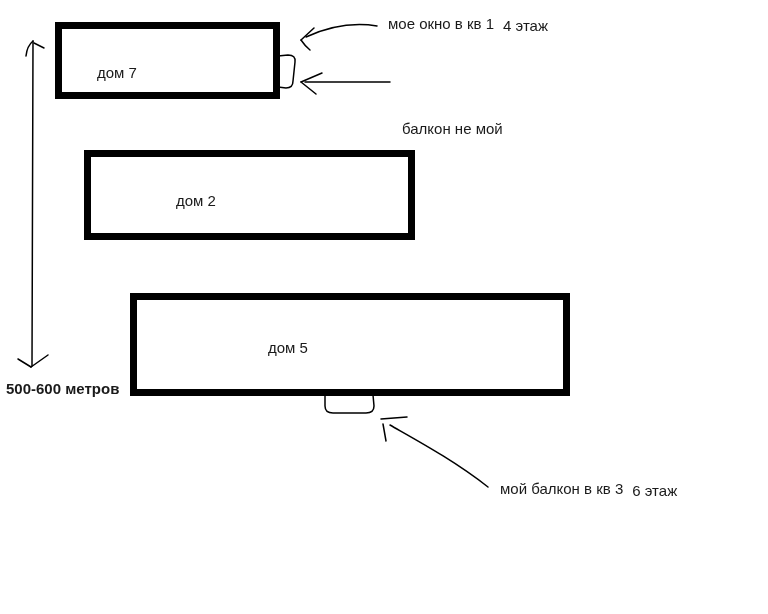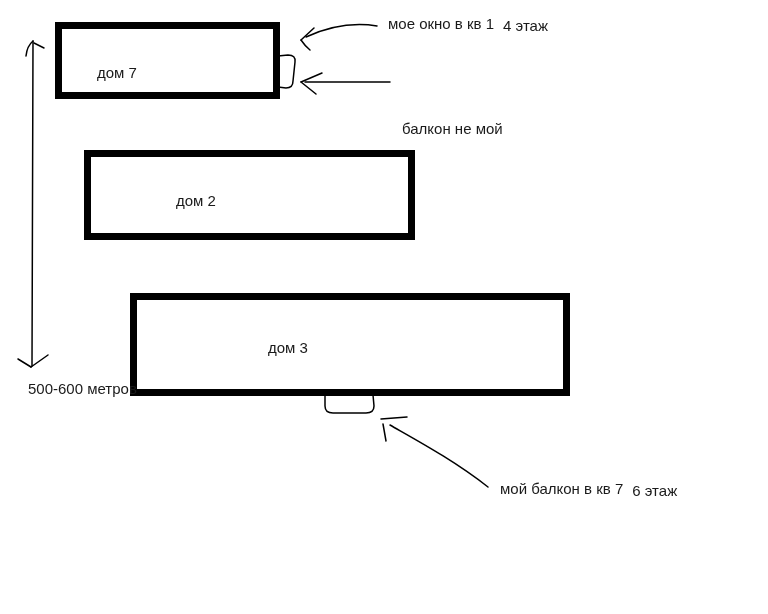--- a/index.html
+++ b/index.html
@@ -32,21 +32,21 @@
     white-space: nowrap;
     color: #1a1a1a;
     text-align: right;
   }
   #label-house-1 { left: 97px;  top: 65px;  }
   #label-house-2 { left: 160px; top: 193px; margin-left: 16px; }
   #label-house-3 { left: 268px; top: 340px; }
   #note-window   { left: 388px; top: 16px;  }
   #note-balcony-not-mine { left: 402px; top: 73px; margin-top: 48px; }
   #note-my-balcony { left: 500px; top: 481px; }
-  #label-distance  { left: 28px;  top: 381px; }
+  #label-distance  { left: 6px;  top: 381px; font-weight: bold; }
   .suffix {
     position: relative;
     top: 2px;
     margin-left: 9px;
   }
   #sketch-layer {
     position: absolute;
     left: 0;
     top: 0;
     width: 768px;
@@ -90,27 +90,27 @@
       <path d="M 33 41 L 32 366"></path>
       <path d="M 33 41 Q 27 46 26 56"></path>
       <path d="M 34 43 L 44 48"></path>
       <path d="M 18 359 L 31 367"></path>
       <path d="M 31 367 L 48 355"></path>
     </g>
   </svg>
 
   <span class="label" id="label-house-1">дом 7</span>
   <span class="label" id="label-house-2">дом 2</span>
-  <span class="label" id="label-house-3">дом 3</span>
+  <span class="label" id="label-house-3">дом 5</span>
 
   <span class="label" id="note-window">
     <span>мое окно в кв 1</span><span class="suffix">4 этаж</span>
   </span>
 
   <span class="label" id="note-balcony-not-mine">балкон не мой</span>
 
   <span class="label" id="note-my-balcony">
-    <span>мой балкон в кв 7</span><span class="suffix">6 этаж</span>
+    <span>мой балкон в кв 3</span><span class="suffix">6 этаж</span>
   </span>
 
   <span class="label" id="label-distance">500-600 метров</span>
 
 </div>
 
 </body></html>

